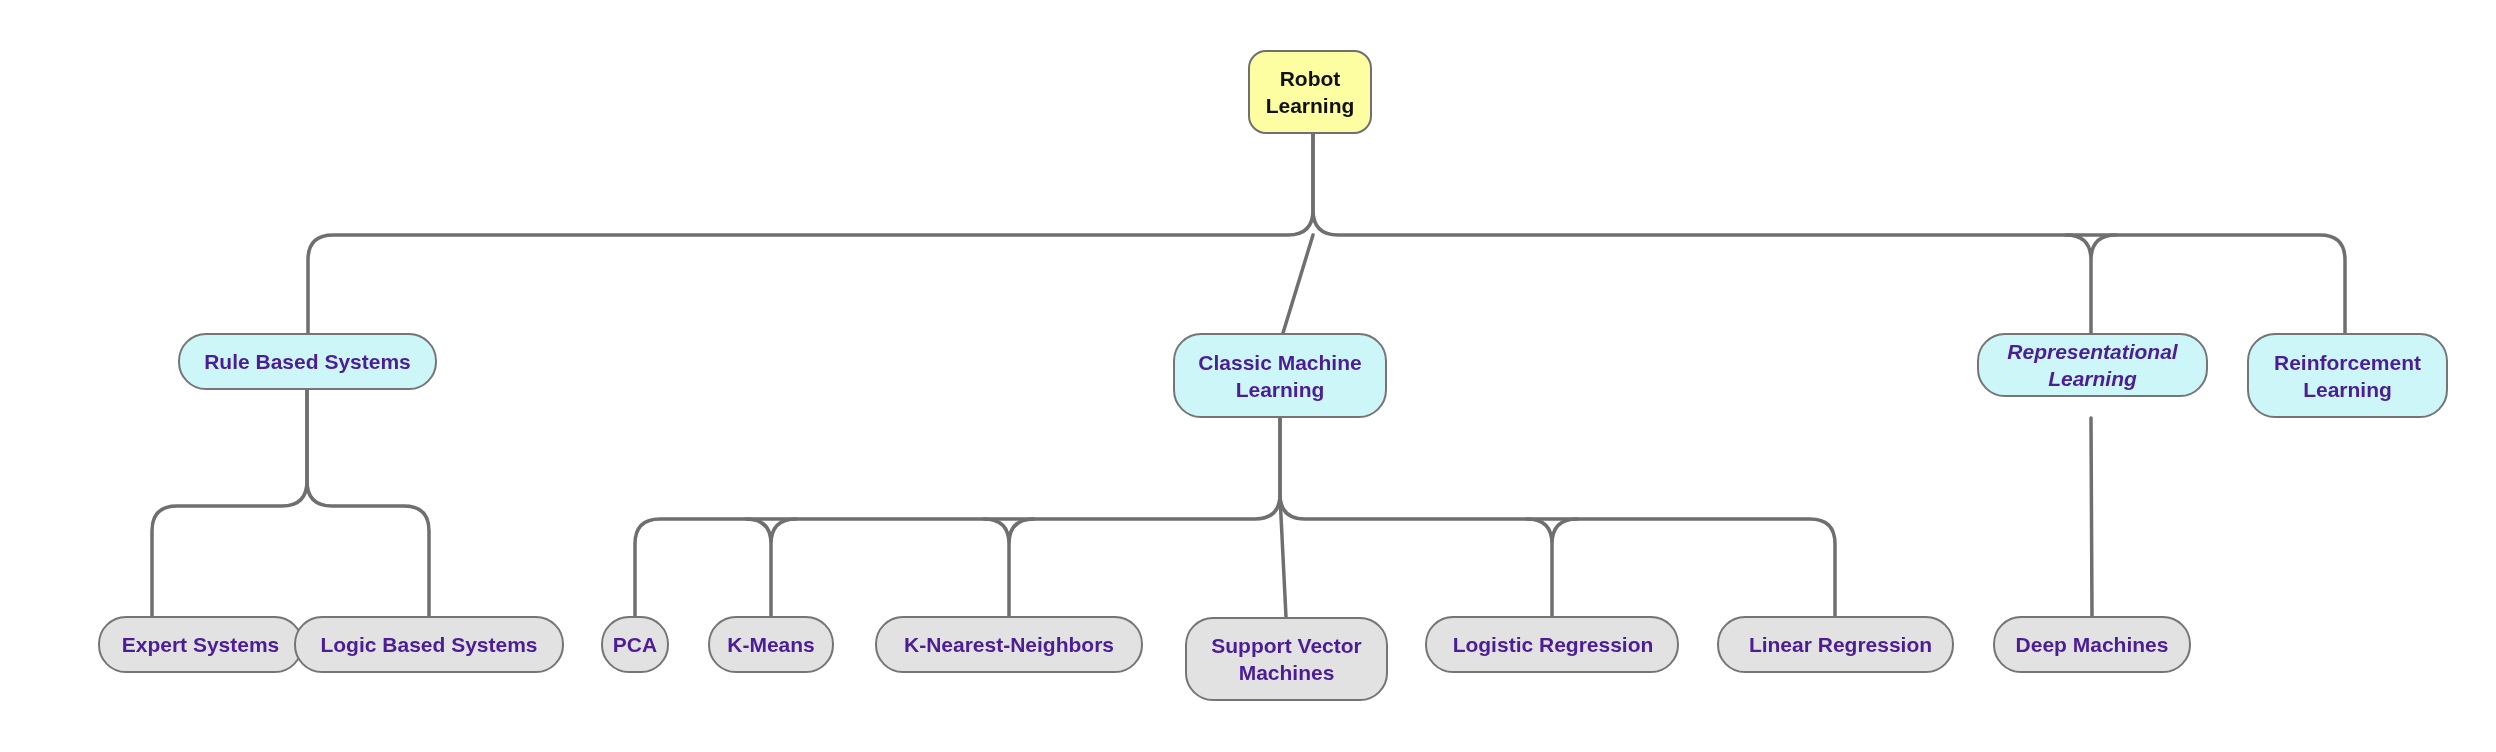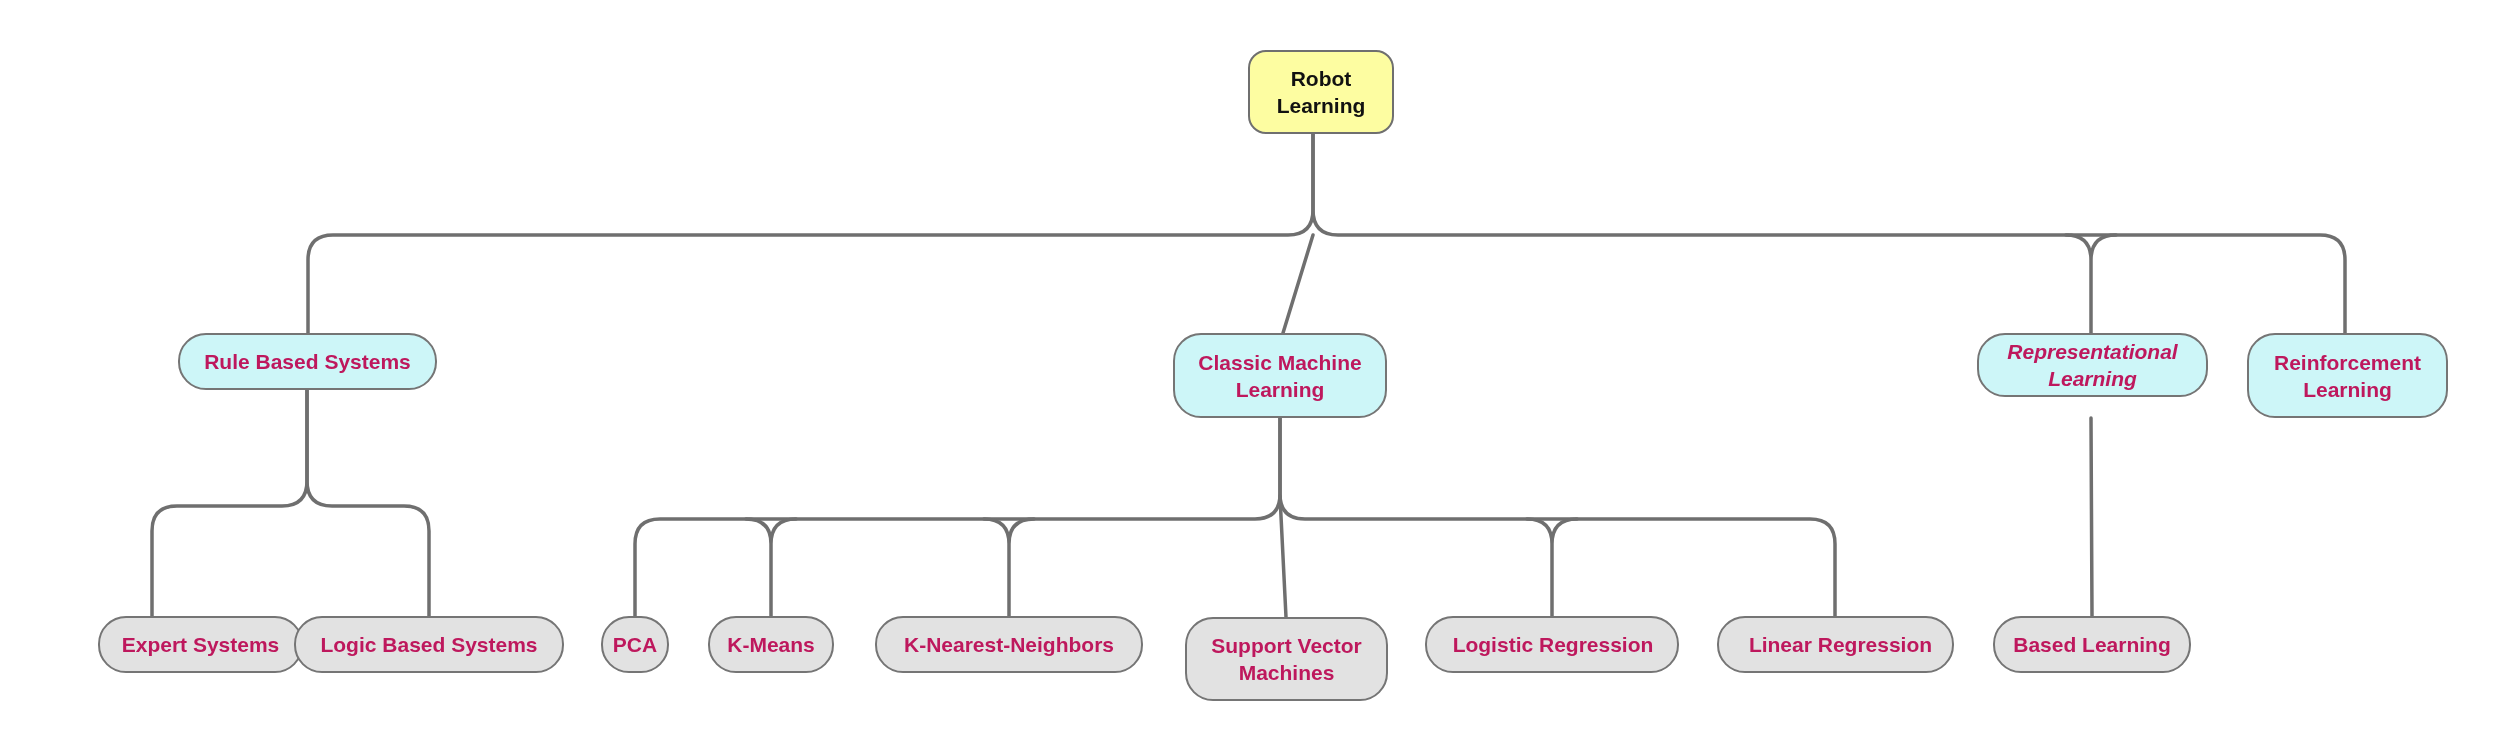--- a/index.html
+++ b/index.html
@@ -33,21 +33,21 @@
     box-sizing: border-box;
     display: flex;
     align-items: center;
     justify-content: center;
     text-align: center;
     border: 2.5px solid #757575;
     border-radius: 28px;
     font-size: 21px;
     font-weight: bold;
     line-height: 27px;
-    color: #be185d;
+    color: #4c1d95;
     padding: 0 6px;
   }
   .tier-root {
     background: #fdfda1;
     color: #111111;
     border-color: #6f6f6f;
     border-radius: 18px;
   }
   .tier-branch {
     background: #cdf6f8;
@@ -83,21 +83,21 @@
 
     <path d="M746,519 Q771,519 771,544 L771,616 M796,519 Q771,519 771,544"></path>
 
     <path d="M984,519 Q1009,519 1009,544 L1009,616 M1034,519 Q1009,519 1009,544"></path>
 
     <path d="M1527,519 Q1552,519 1552,544 L1552,616 M1577,519 Q1552,519 1552,544"></path>
 
     <path d="M2091,418 L2092,616"></path>
   </svg>
 
-  <div class="node tier-root" style="left:1248px; top:50px; width:146px; height:84px;">Robot Learning</div>
+  <div class="node tier-root" style="left:1248px; top:50px; width:124px; height:84px;">Robot Learning</div>
 
   <div class="node tier-branch" style="left:178px; top:333px; width:259px; height:57px;">Rule Based Systems</div>
 
   <div class="node tier-branch" style="left:1173px; top:333px; width:214px; height:85px;">Classic Machine Learning</div>
 
   <div class="node tier-branch" style="left:1977px; top:333px; width:231px; height:64px;font-style:italic;">Representational Learning</div>
 
   <div class="node tier-branch" style="left:2247px; top:333px; width:201px; height:85px;">Reinforcement Learning</div>
 
   <div class="node tier-leaf" style="left:50px; top:616px; width:205px; height:57px;margin-left:48px;">Expert Systems</div>
@@ -109,15 +109,15 @@
   <div class="node tier-leaf" style="left:708px; top:616px; width:126px; height:57px;">K-Means</div>
 
   <div class="node tier-leaf" style="left:875px; top:616px; width:268px; height:57px;">K-Nearest-Neighbors</div>
 
   <div class="node tier-leaf" style="left:1185px; top:617px; width:203px; height:84px;">Support Vector Machines</div>
 
   <div class="node tier-leaf" style="left:1425px; top:616px; width:254px; height:57px;padding-left:8px;">Logistic Regression</div>
 
   <div class="node tier-leaf" style="left:1717px; top:616px; width:237px; height:57px;padding-left:16px;">Linear Regression</div>
 
-  <div class="node tier-leaf" style="left:1993px; top:616px; width:198px; height:57px;">Based Learning</div>
+  <div class="node tier-leaf" style="left:1993px; top:616px; width:198px; height:57px;">Deep Machines</div>
 
 </div>
 
 </body></html>

